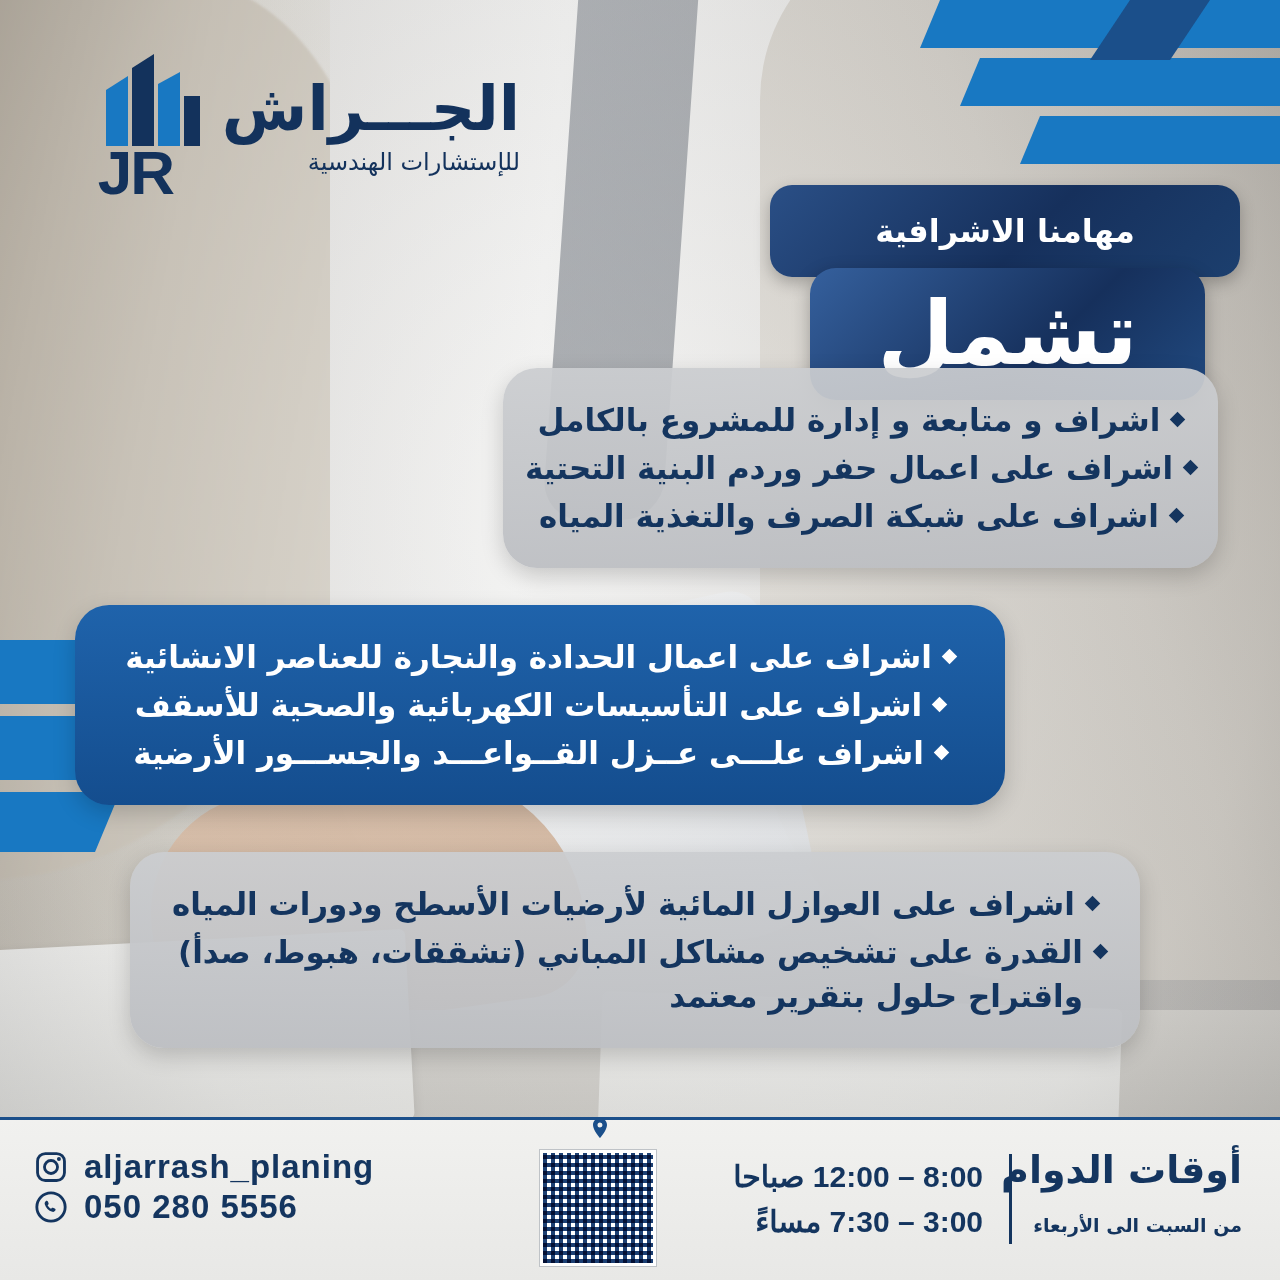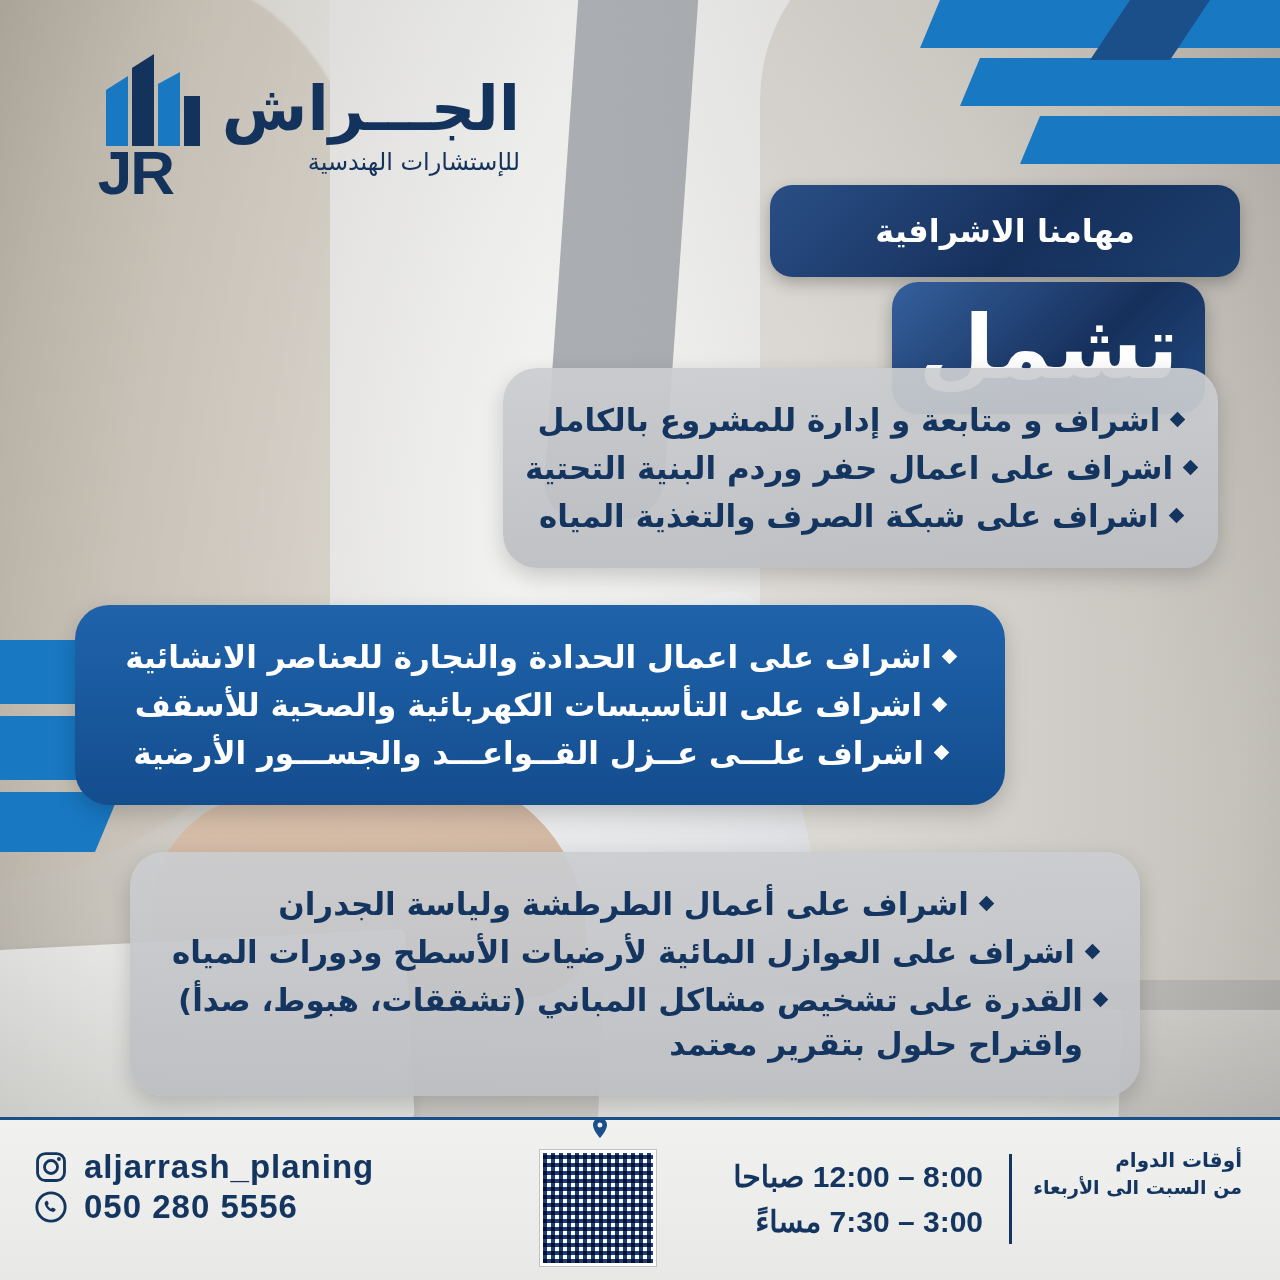--- a/index.html
+++ b/index.html
@@ -151,22 +151,22 @@
     box-shadow: 0 6px 16px rgba(0,0,0,0.25);
     display: flex; align-items: center; justify-content: center;
   }
   .head-1 span {
     color: #ffffff;
     font-size: 32px;
     font-weight: 700;
   }
   .head-2 {
     position: absolute;
-    top: 282px; right: 75px;
-    width: 313px; height: 132px;
+    top: 268px; right: 75px;
+    width: 395px; height: 132px;
     background: linear-gradient(135deg, #2d5governor 0%, #16305c 100%);
     background: linear-gradient(135deg, #35609d 0%, #16305c 60%, #214a80 100%);
     border-radius: 26px;
     box-shadow: 0 6px 18px rgba(0,0,0,0.28);
     display: flex; align-items: center; justify-content: center;
   }
   .head-2 span {
     color: #ffffff;
     font-size: 88px;
     font-weight: 700;
@@ -226,22 +226,22 @@
   .footer-inner {
     position: relative;
     width: 100%; height: 100%;
   }
   .hours {
     position: absolute;
     top: 28px; right: 38px;
     text-align: right;
     color: #14355f;
   }
-  .hours-title { font-size: 20px; font-weight: 700; }
-  .hours-sub { font-size: 19px; font-weight: 700; margin-top: 4px; }
+  .hours-title { font-size: 38px; font-weight: 700; }
+  .hours-sub { font-size: 19px; font-weight: 700; margin-top: 22px; }
   .times {
     position: absolute;
     top: 34px; right: 268px;
     text-align: right;
     color: #14355f;
     border-right: 3px solid #14355f;
     padding-right: 26px;
     direction: rtl;
   }
   .times div {
@@ -377,24 +377,20 @@
       </li>
       <li>
         <i class="bullet"></i>
         <span>اشراف علـــى عــزل القــواعـــد والجســـور الأرضية</span>
       </li>
     </ul>
   </div>
 
   <div id="panel3" class="panel panel-grey">
     <ul>
-      <li>
-        <i class="bullet"></i>
-        <span>اشراف على أعمال الطرطشة ولياسة الجدران</span>
-      </li>
       <li>
         <i class="bullet"></i>
         <span>اشراف على العوازل المائية لأرضيات الأسطح ودورات المياه</span>
       </li>
       <li class="wrap">
         <i class="bullet"></i>
         <span>القدرة على تشخيص مشاكل المباني (تشققات، هبوط، صدأ) واقتراح حلول بتقرير معتمد</span>
       </li>
     </ul>
   </div>

